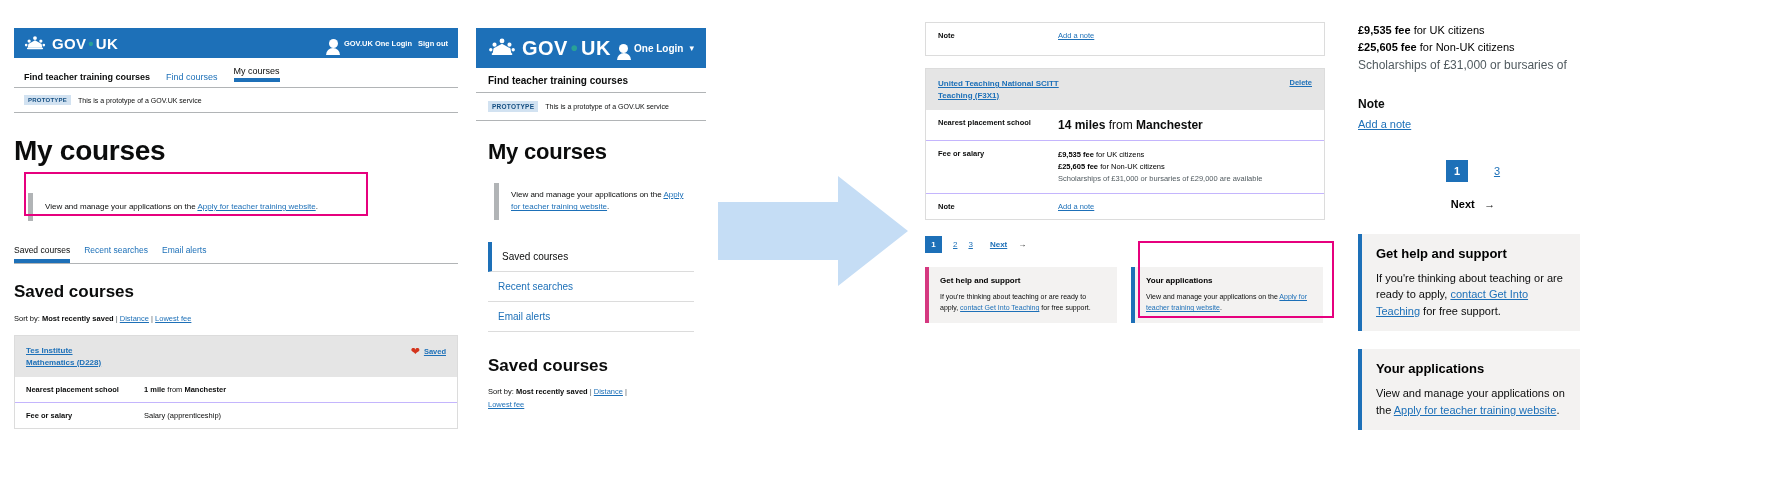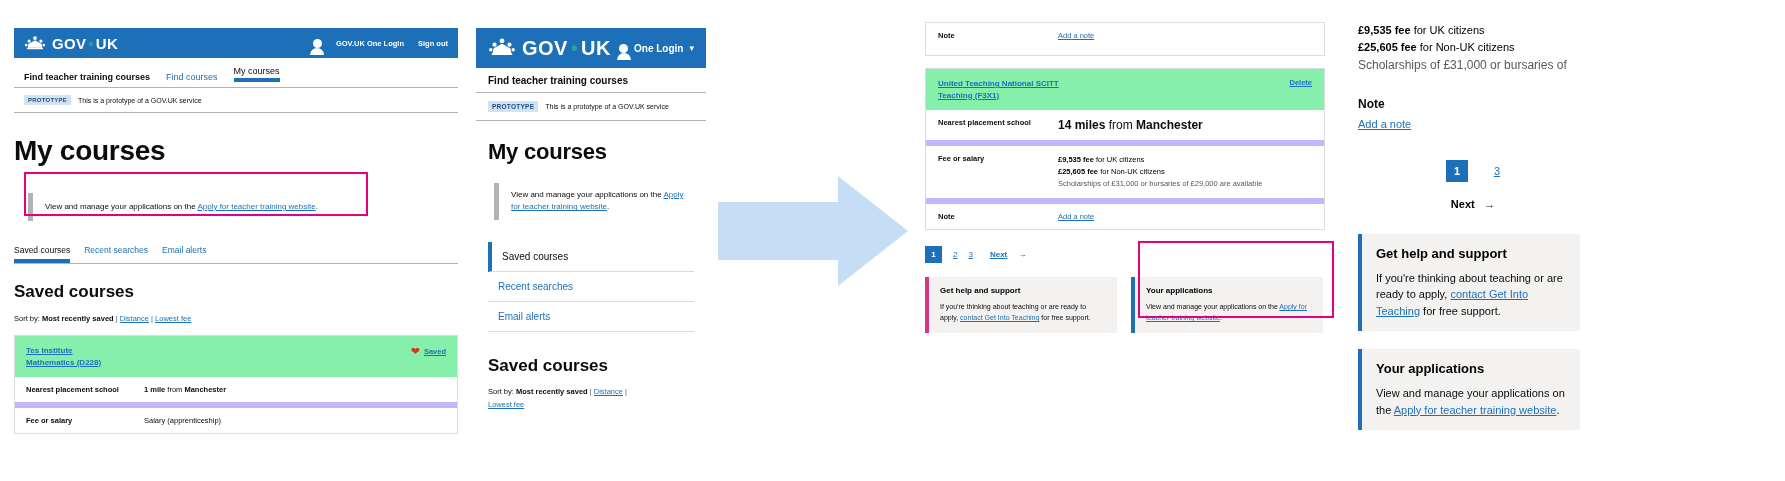--- a/index.html
+++ b/index.html
@@ -29,21 +29,21 @@
     display: flex; align-items: center;
     font-weight: bold; letter-spacing: .02em;
     color: #ffffff;
   }
   .crown {
     display: inline-block;
     margin-right: 6px;
     line-height: 1;
   }
   .gv-logo .dot { color: #28a197; }
-  .gv-header-right { display: flex; align-items: center; gap: 14px; }
+  .gv-header-right { display: flex; align-items: center; gap: 6px; }
   .user-ico {
     display: inline-block;
     width: 9px; height: 9px;
     border-radius: 50%;
     background: #ffffff;
     position: relative;
   }
   .user-ico::after {
     content: "";
     position: absolute;
@@ -90,25 +90,25 @@
 
   .highlight-box {
     position: absolute;
     border: 2px solid #e6007e;
     pointer-events: none;
   }
 
   
   .course-card { border: 1px solid #dcdcdc; background: #ffffff; }
   .course-head {
-    background: #86efac;
+    background: #e5e5e5;
     display: flex; justify-content: space-between;
     align-items: flex-start;
   }
-  .crow { display: flex; border-top: 6px solid #c4b5fd; }
+  .crow { display: flex; border-top: 1px solid #c4b5fd; }
   .crow:first-of-type { border-top: none; }
   .ckey { font-weight: bold; color: #0b0c0c; }
   .cval { color: #0b0c0c; }
   .muted { color: #505a5f; }
 
   
   .promo { background: #f3f2f1; }
   .promo.pink { border-left: 4px solid #d53880; }
   .promo.blue { border-left: 4px solid #1d70b8; }
   .promo h3 { margin: 0; font-weight: bold; color: #000000; }

